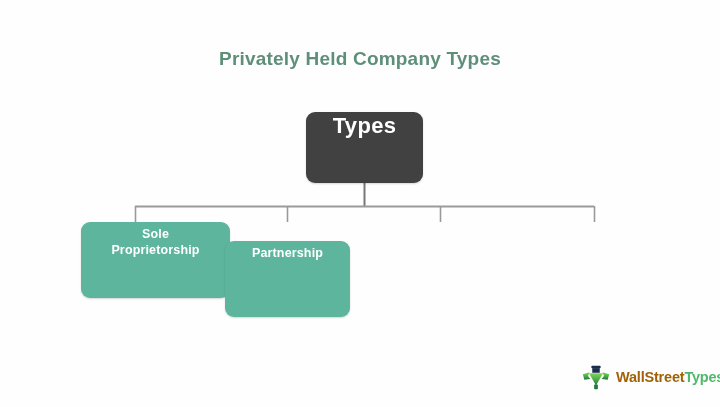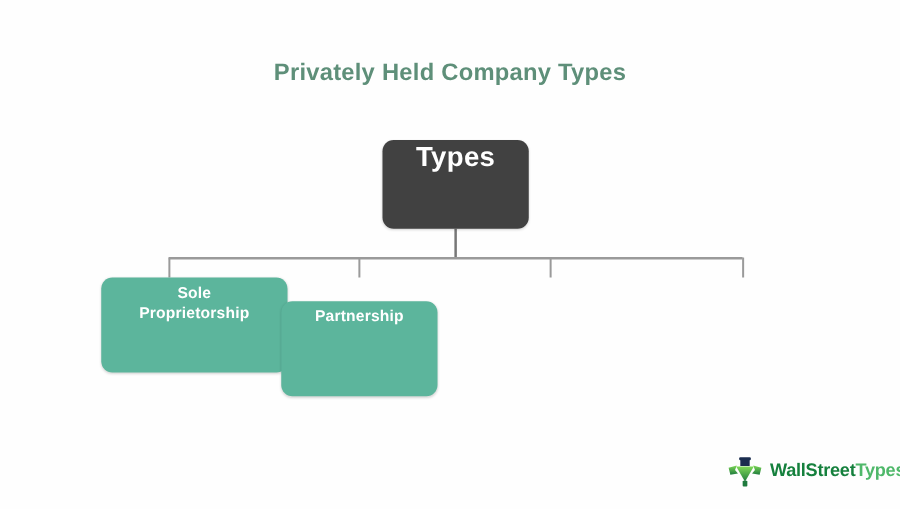--- a/index.html
+++ b/index.html
@@ -98,21 +98,21 @@
     width: 30px;
     height: 30px;
     flex: none;
   }
   #logo-text {
     font-size: 14.5px;
     font-weight: bold;
     letter-spacing: -0.2px;
     white-space: nowrap;
   }
-  .logo-word-primary { color: #15803d; margin-top: 16px; }
+  .logo-word-primary { color: #a16207; margin-top: 16px; }
   .logo-word-accent  { color: #4fb86a; }
 </style>
 </head>
 <body>
 
 <div id="canvas">
 
   <div id="chart-title">Privately Held Company Types</div>
 
   <svg id="connectors" viewBox="0 0 720 407" width="720" height="407">

